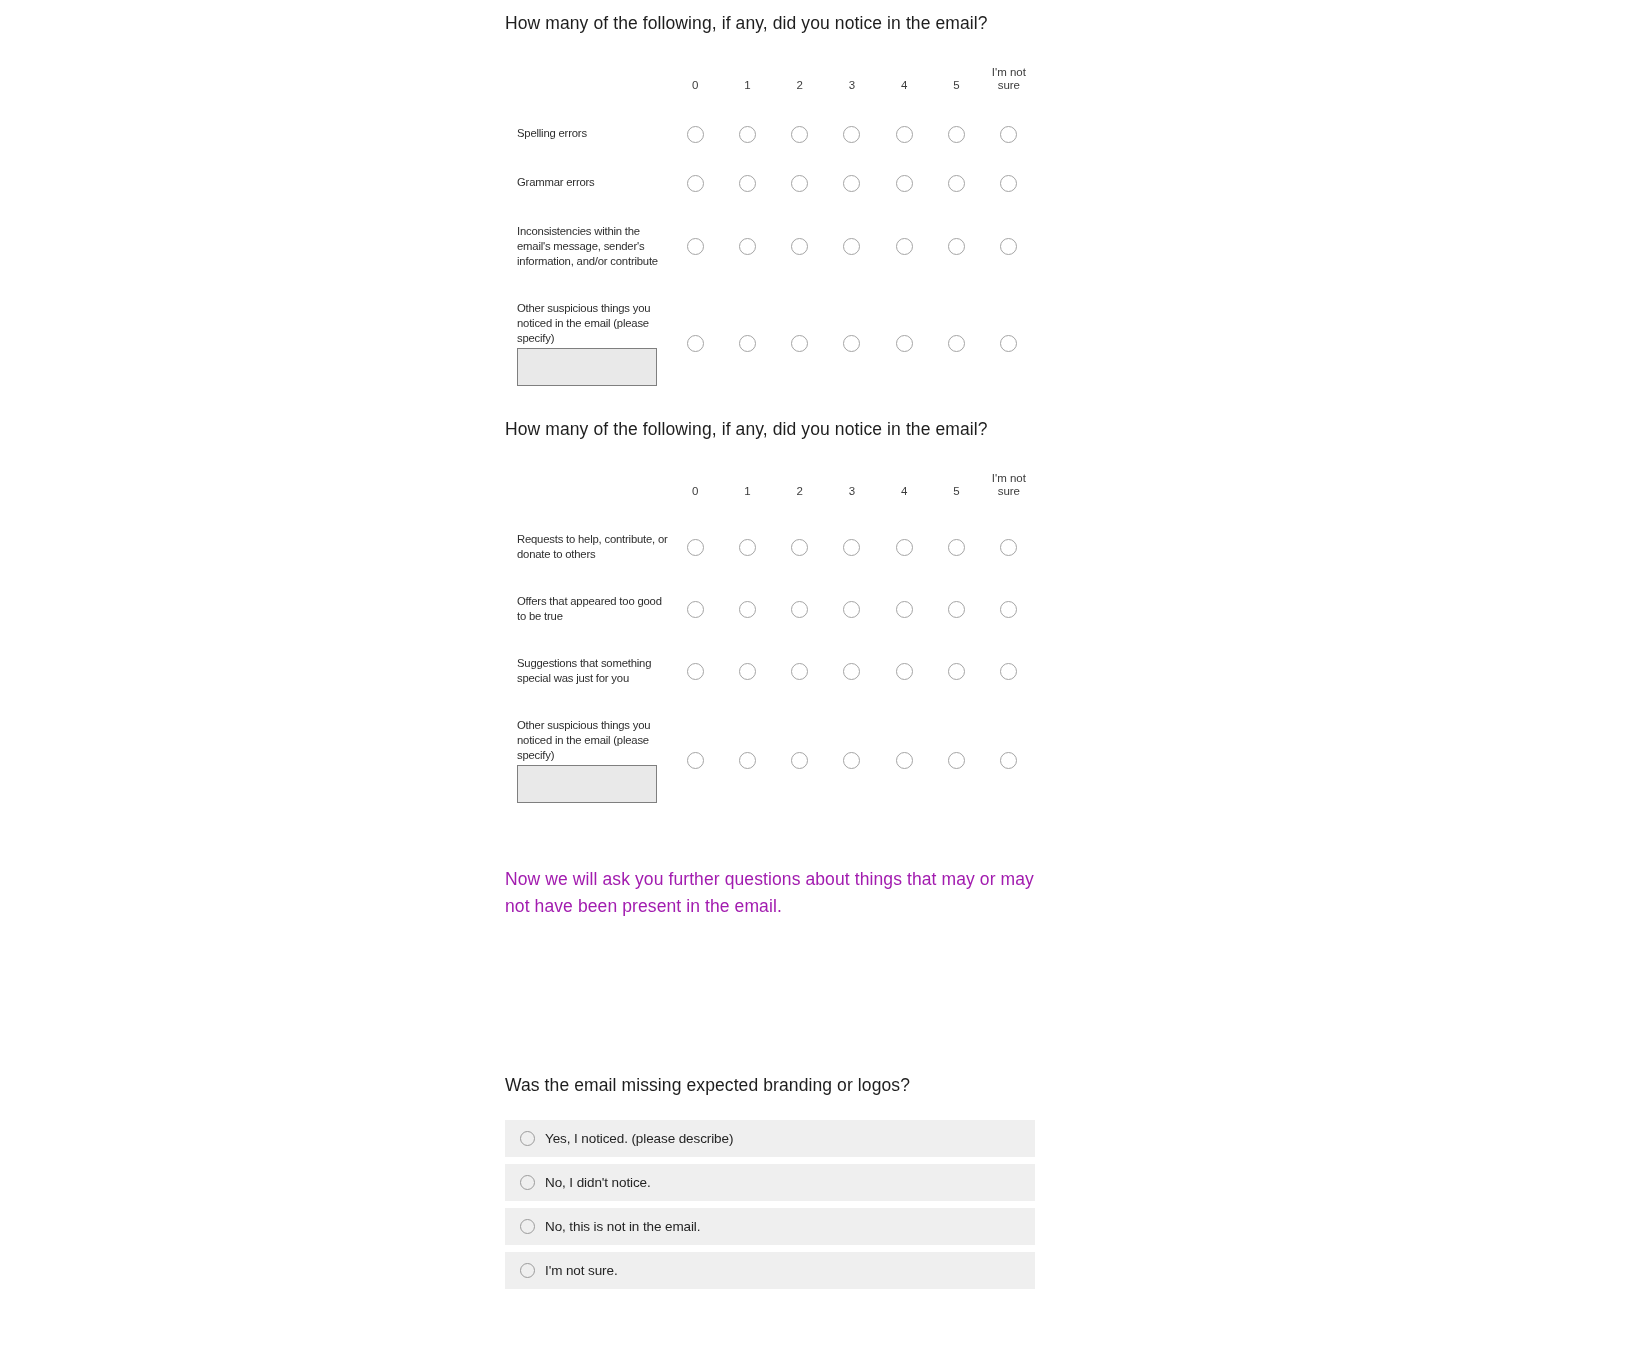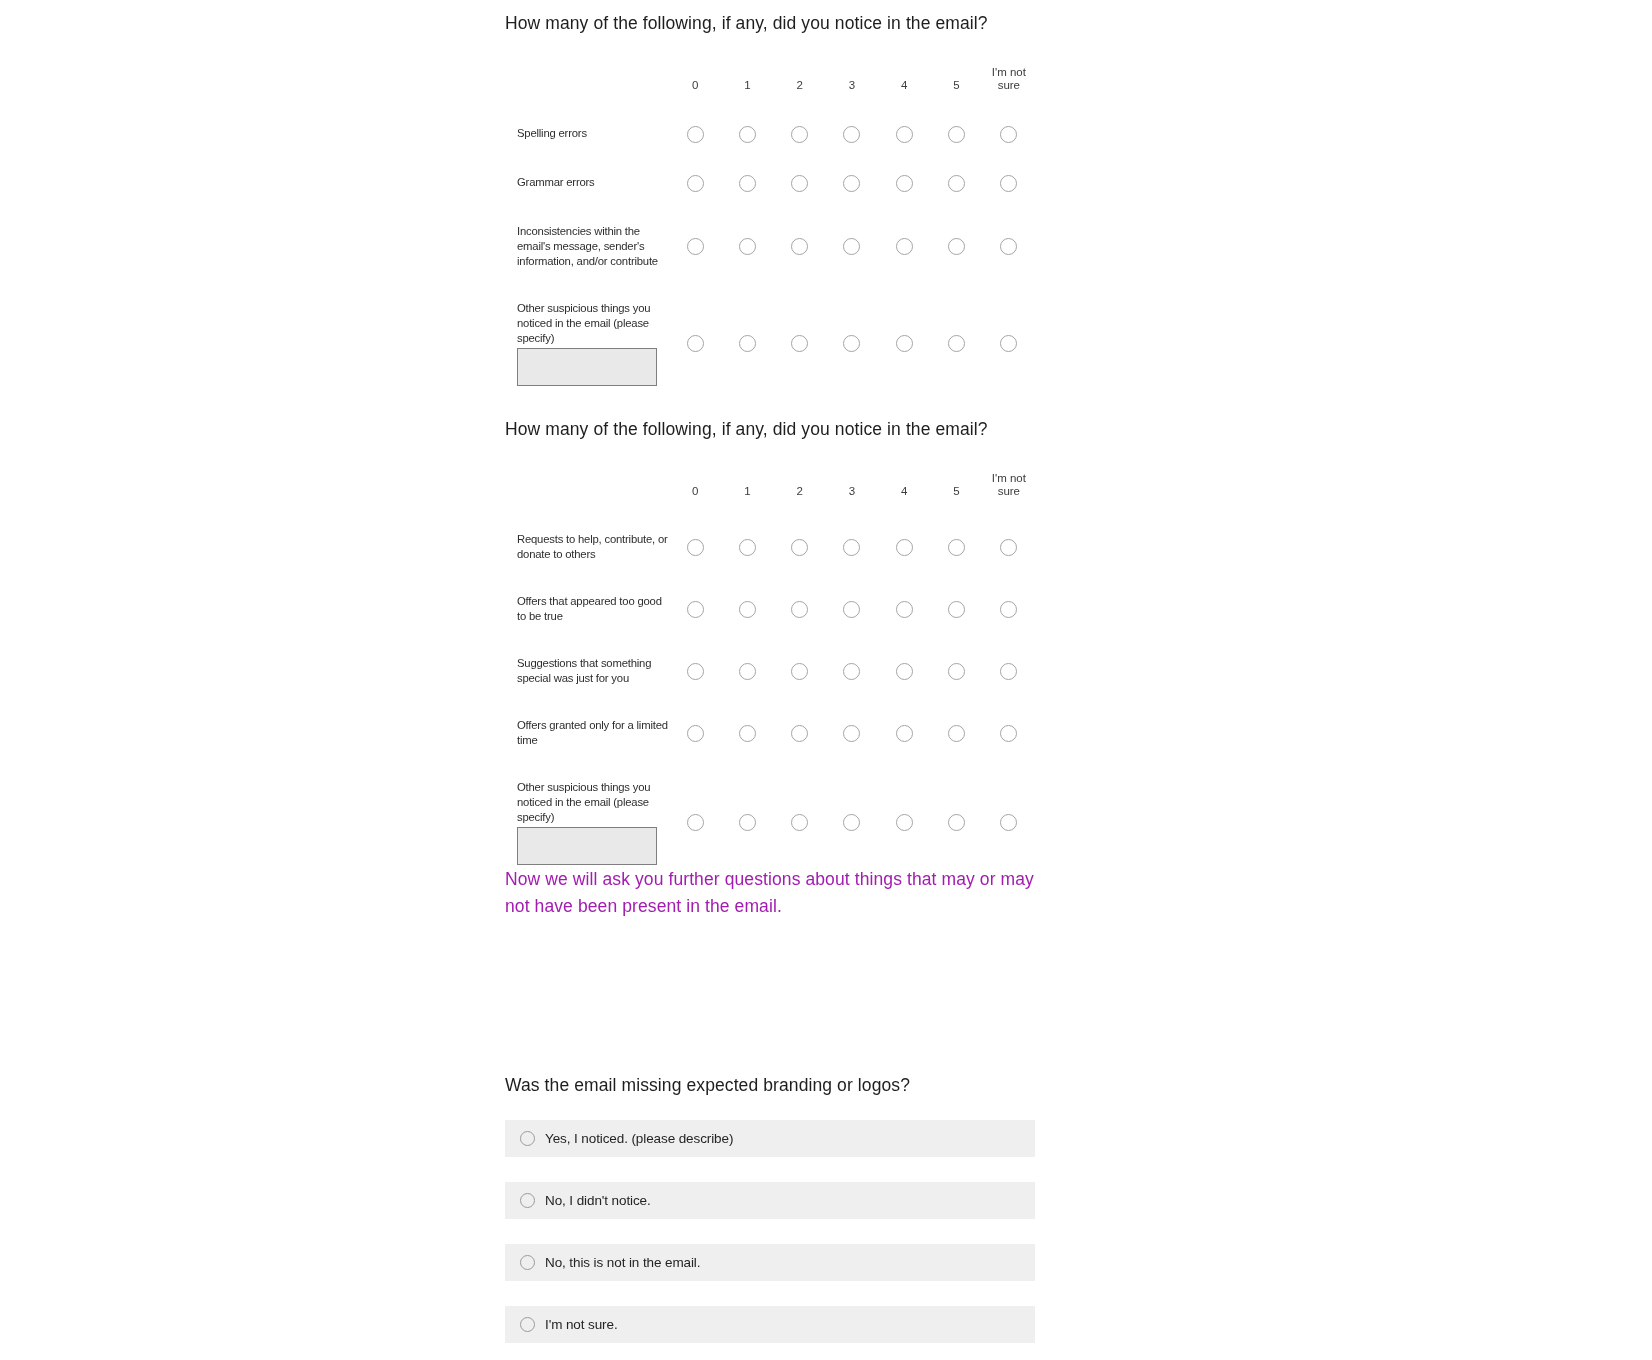--- a/index.html
+++ b/index.html
@@ -34,21 +34,21 @@
   .other-input{
     display:block;margin-top:2px;width:140px;height:38px;box-sizing:border-box;
     background:#e9e9e9;border:1px solid #7f7f7f;border-radius:0;
     font-family:"Liberation Sans",sans-serif;font-size:12px;padding:4px;
   }
   
   .info-text{font-size:17.5px;line-height:27px;color:#a21caf;letter-spacing:.1px;width:545px;}
   
   .bars{margin-top:22px;width:530px;}
   .bar{
-    width:530px;height:37px;background:#efefef;margin-bottom:25px;
+    width:530px;height:37px;background:#efefef;margin-bottom:7px;
     display:flex;align-items:center;cursor:pointer;
   }
   .bar-radio{width:15px;height:15px;margin-left:15px;border-color:#9b9b9b;}
   .bar-label{margin-left:10px;font-size:13.5px;color:#242424;letter-spacing:-.1px;}
 </style>
 </head>
 <body>
 
 <div class="section" style="top:10px">
   <div class="q-title">How many of the following, if any, did you notice in the email?</div>
@@ -251,44 +251,20 @@
           <span class="radio"></span>
         </div>
       <div class="mcell">
           <span class="radio"></span>
         </div>
       <div class="mcell">
           <span class="radio"></span>
         </div>
     </div>
 
-    <div class="mrow">
-      <div class="mlabel">Offers granted only for a limited time</div>
-      <div class="mcell">
-          <span class="radio"></span>
-        </div>
-      <div class="mcell">
-          <span class="radio"></span>
-        </div>
-      <div class="mcell">
-          <span class="radio"></span>
-        </div>
-      <div class="mcell">
-          <span class="radio"></span>
-        </div>
-      <div class="mcell">
-          <span class="radio"></span>
-        </div>
-      <div class="mcell">
-          <span class="radio"></span>
-        </div>
-      <div class="mcell">
-          <span class="radio"></span>
-        </div>
-    </div>
 
     <div class="mrow">
       <div class="mlabel">
         <span>Other suspicious things you noticed in the email (please specify)</span>
         <input class="other-input" type="text" value="" style="">
       </div>
       <div class="mcell">
           <span class="radio"></span>
         </div>
       <div class="mcell">

